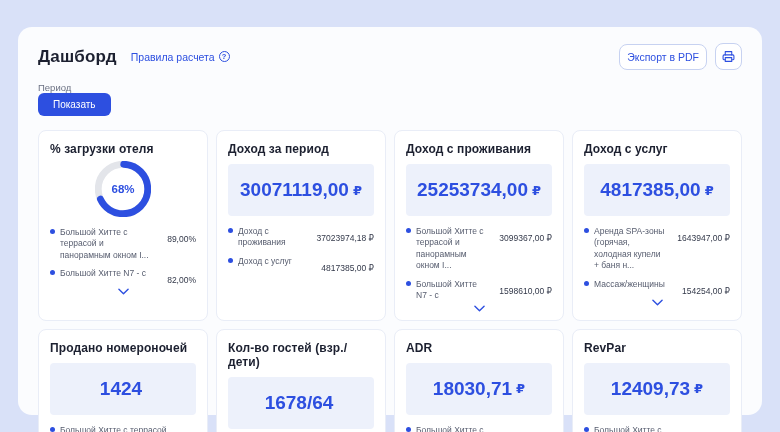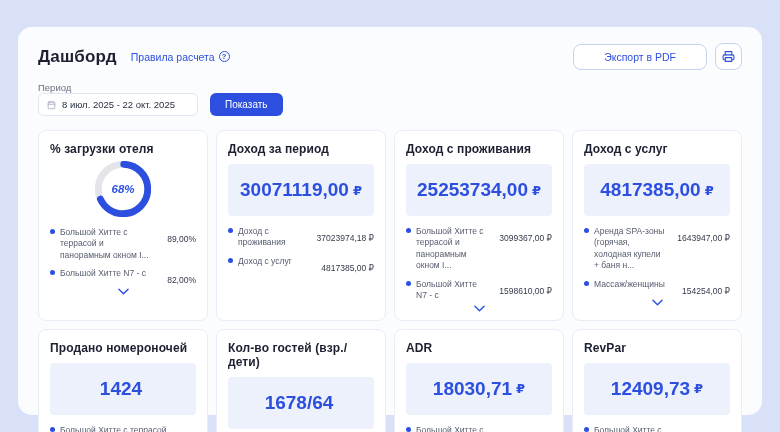--- a/index.html
+++ b/index.html
@@ -24,21 +24,21 @@
     color: #2d4fe0; font-size: 10.5px; text-decoration: none; cursor: pointer; text-align: right;
   }
   .qmark {
     display: inline-flex; align-items: center; justify-content: center;
     width: 11px; height: 11px; border: 1px solid #2d4fe0; border-radius: 50%;
     font-size: 7.5px; font-weight: 700;
   }
   .header-actions { margin-left: auto; display: flex; align-items: center; gap: 8px; }
   .btn-outline {
     background: #ffffff; border: 1px solid #c7d2f1; color: #2d4fe0;
-    font-size: 10.5px; padding: 6px 30px; border-radius: 8px; cursor: pointer;
+    font-size: 10.5px; padding: 6px 7px; border-radius: 8px; cursor: pointer;
     font-family: inherit;
   }
   .btn-icon {
     background: #ffffff; border: 1px solid #c7d2f1; color: #2d4fe0;
     width: 27px; height: 27px; border-radius: 8px; cursor: pointer;
     display: inline-flex; align-items: center; justify-content: center;
   }
   
   .period-block { margin-top: 12px; }
   .period-label { font-size: 9.5px; color: #6b7183; }
@@ -71,21 +71,21 @@
     padding: 11px 11px 7px; display: flex; flex-direction: column;
   }
   .card-title { font-size: 12px; font-weight: 700; color: #1c2030; letter-spacing: .1px; }
   .value-box {
     margin-top: 8px; height: 52px; background: #edf1fb; border-radius: 4px;
     display: flex; align-items: center; justify-content: center; gap: 4px;
   }
   .big-value { font-size: 19px; font-weight: 700; color: #2d4fe0; }
   .big-currency { font-size: 13px; font-weight: 700; color: #2d4fe0; }
   
-  .donut-wrap { position: relative; width: 56px; height: 56px; margin: 5px auto 0; font-style: italic; }
+  .donut-wrap { position: relative; width: 56px; height: 56px; margin: 5px auto 0; }
   .donut { width: 56px; height: 56px; }
   .donut circle { fill: none; stroke-width: 4.4; }
   .donut-track { stroke: #e3e5ea; }
   .donut-arc { stroke: #2d4fe0; stroke-linecap: round; stroke-dashoffset: 25; }
   .donut-center {
     position: absolute; inset: 0; display: flex; align-items: center; justify-content: center;
     font-size: 11.5px; font-weight: 700; color: #2d4fe0;
   }
   
   .card-list { list-style: none; margin-top: 10px; display: flex; flex-direction: column; gap: 7px; }
@@ -117,29 +117,20 @@
             <path d="M6 18H4a2 2 0 0 1-2-2v-5a2 2 0 0 1 2-2h16a2 2 0 0 1 2 2v5a2 2 0 0 1-2 2h-2"></path>
             <rect x="6" y="14" width="12" height="7"></rect>
         </svg>
       </button>
     </div>
   </div>
 
   <div class="period-block">
     <div class="period-label">Период</div>
     <div class="period-row">
-      <div class="date-input-wrap">
-        <svg width="10" height="10" viewBox="0 0 24 24" fill="none" stroke="#9aa3ba" stroke-width="2" stroke-linecap="round" stroke-linejoin="round">
-          <rect x="3" y="4" width="18" height="18" rx="2"></rect>
-            <line x1="16" y1="2" x2="16" y2="6"></line>
-            <line x1="8" y1="2" x2="8" y2="6"></line>
-            <line x1="3" y1="10" x2="21" y2="10"></line>
-        </svg>
-        <input class="date-input" type="text" readonly="" value="8 июл. 2025 - 22 окт. 2025" style="">
-      </div>
       <button class="btn-primary">Показать</button>
     </div>
   </div>
 
   <div class="grid">
 
     <section class="card">
       <h2 class="card-title">% загрузки отеля</h2>
       <div class="donut-wrap">
         <svg class="donut" viewBox="0 0 36 36">

